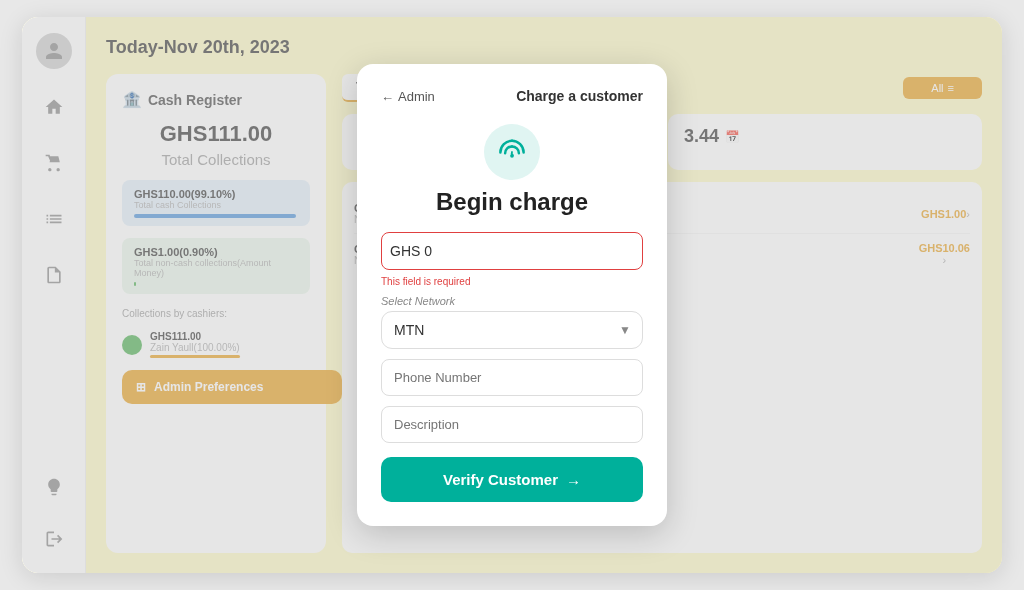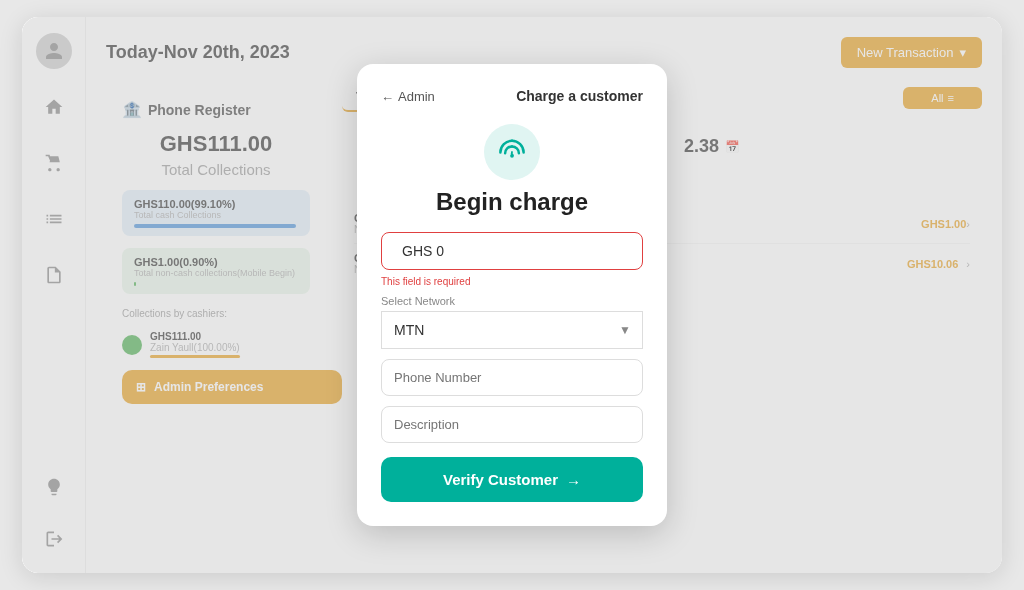--- a/index.html
+++ b/index.html
@@ -9,21 +9,21 @@
       display: flex;
       align-items: center;
       justify-content: center;
       width: 1024px;
       height: 590px;
       overflow: hidden;
     }
     .app-container {
       width: 980px;
       height: 556px;
-      background: #ffffff;
+      background: #fef9c3;
       border-radius: 16px;
       display: flex;
       overflow: hidden;
       position: relative;
       box-shadow: 0 4px 24px rgba(0,0,0,0.12);
       justify-content: space-between;
     }
 
     
     .sidebar {
@@ -366,44 +366,45 @@
       color: #222;
       margin-bottom: 16px;
     }
     .modal-input-wrap {
       margin-bottom: 6px;
     }
     .modal-input {
       width: 100%;
       border: 1.5px solid #e04040;
       border-radius: 8px;
-      padding: 10px 20px;
+      padding: 10px 8px;
       font-size: 14px;
       color: #333;
       outline: none;
     }
     .error-text {
       color: #e04040;
       font-size: 10px;
       margin-bottom: 8px;
       margin-top: 2px;
     }
     .modal-label {
       font-size: 11px;
       color: #888;
       margin-bottom: 4px;
+      font-style: italic;
     }
     .modal-select-wrap {
       position: relative;
       margin-bottom: 10px;
     }
     .modal-select {
       width: 100%;
       border: 1px solid #ddd;
-      border-radius: 0;
+      border-radius: 11px;
       padding: 10px 12px;
       font-size: 14px;
       color: #333;
       background: #fff;
       appearance: none;
       outline: none;
       cursor: pointer;
     }
     .select-arrow {
       position: absolute;
@@ -484,45 +485,41 @@
             <path d="M17 7l-1.4 1.4 2.6 2.6H9v2h9.2l-2.6 2.6L17 17l5-5-5-5zM5 5h7V3H5C3.9 3 3 3.9 3 5v14c0 1.1.9 2 2 2h7v-2H5V5z"></path>
           </svg>
       </div>
     </div>
   </div>
 
   <div class="main-content">
 
     <div class="header">
       <span class="header-date">Today-Nov 20th, 2023</span>
-      <button class="new-transaction-btn">
-        <span>New Transaction</span>
-        <span>▾</span>
-      </button>
     </div>
 
     <div class="body-row">
 
       <div class="left-panel">
         <div class="panel-title">
           <span class="panel-title-icon">🏦</span>
-          <span>Phone Register</span>
+          <span>Cash Register</span>
         </div>
         <div class="big-amount">GHS111.00</div>
         <div class="amount-label">Total Collections</div>
 
         <div class="stat-box progress-bg-blue">
           <div class="stat-title">GHS110.00(99.10%)</div>
           <div class="stat-sub">Total cash Collections</div>
           <div class="progress-bar progress-blue"></div>
         </div>
 
         <div class="stat-box progress-bg-green">
           <div class="stat-title">GHS1.00(0.90%)</div>
-          <div class="stat-sub">Total non-cash collections(Mobile Begin)</div>
+          <div class="stat-sub">Total non-cash collections(Amount Money)</div>
           <div class="progress-bar progress-green"></div>
         </div>
 
         <div class="collections-header">Collections by cashiers:</div>
         <div class="cashier-row">
           <div class="cashier-dot"></div>
           <div class="cashier-info">
             <div class="cashier-name">GHS111.00</div>
             <div class="cashier-pct">Zain Yaull(100.00%)</div>
             <div class="cashier-bar-wrap">
@@ -552,21 +549,21 @@
         <div class="stats-row">
           <div class="stat-card">
             <div class="stat-card-label">Amount</div>
             <div class="stat-card-value">
               <span>1.00</span>
               <span class="stat-card-icon">📅</span>
             </div>
           </div>
           <div class="stat-card">
             <div class="stat-card-value">
-              <span>2.38</span>
+              <span>3.44</span>
               <span class="stat-card-icon">📅</span>
             </div>
           </div>
         </div>
 
         <div class="transactions-list">
           <div class="transaction-item">
             <div>
               <div class="tx-label">CAST...</div>
               <div class="tx-date">Nov 20...</div>
@@ -574,21 +571,21 @@
             <div style="display:flex;align-items:center;gap:0;">
               <span class="tx-amount">GHS1.00</span>
               <span class="tx-arrow">›</span>
             </div>
           </div>
           <div class="transaction-item">
             <div>
               <div class="tx-label">CAST...</div>
               <div class="tx-date">Nov 20...</div>
             </div>
-            <div style="display:flex;align-items:center;gap:8px;">
+            <div style="display:flex;align-items:center;flex-direction:column;">
               <span class="tx-amount">GHS10.06</span>
               <span class="tx-arrow">›</span>
             </div>
           </div>
         </div>
       </div>
     </div>
   </div>
 
   <div class="overlay">

